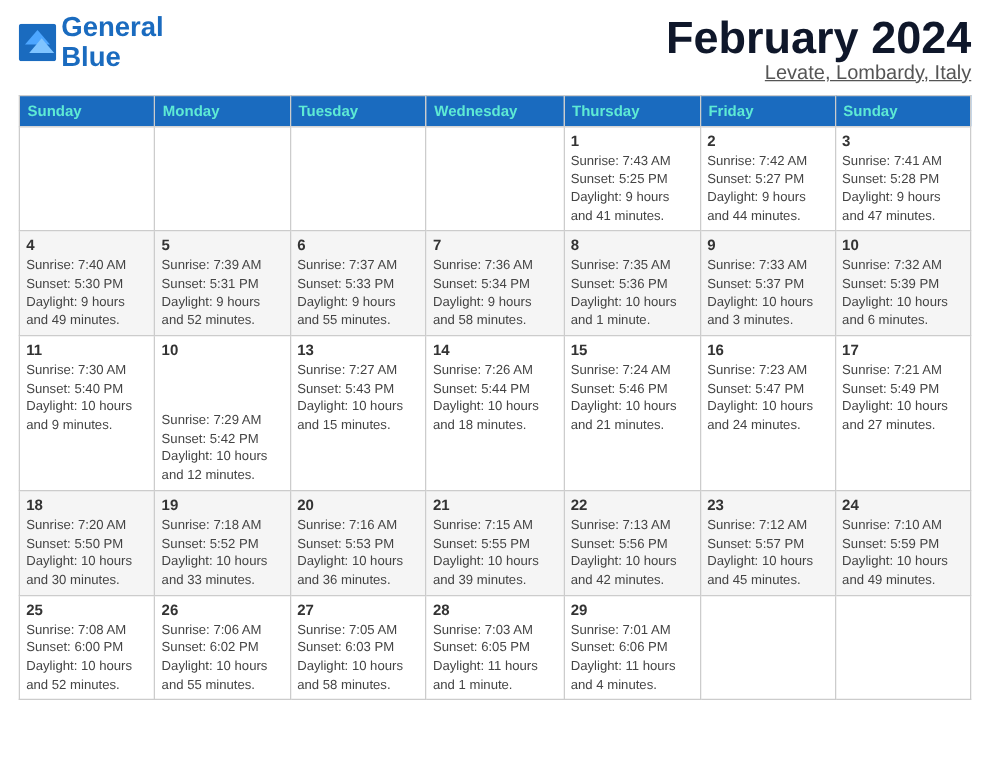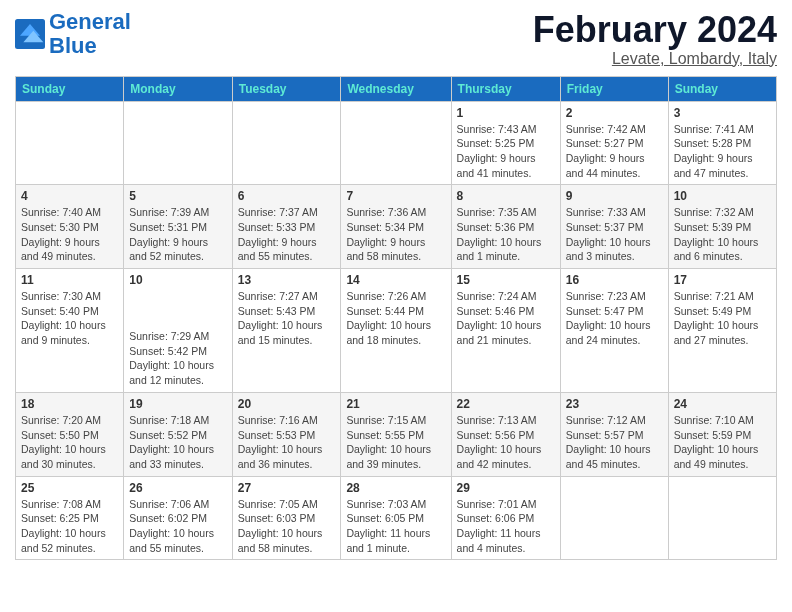--- a/index.html
+++ b/index.html
@@ -300,21 +300,21 @@
           <div class="day-info" style="white-space: pre-line;">Sunrise: 7:10 AM
 Sunset: 5:59 PM
 Daylight: 10 hours
 and 49 minutes.</div>
         </td>
       </tr>
       <tr>
         <td>
           <span class="day-num">25</span>
           <div class="day-info" style="white-space: pre-line;">Sunrise: 7:08 AM
-Sunset: 6:25 PM
+Sunset: 6:00 PM
 Daylight: 10 hours
 and 52 minutes.</div>
         </td>
         <td>
           <span class="day-num">26</span>
           <div class="day-info" style="white-space: pre-line;">Sunrise: 7:06 AM
 Sunset: 6:02 PM
 Daylight: 10 hours
 and 55 minutes.</div>
         </td>

